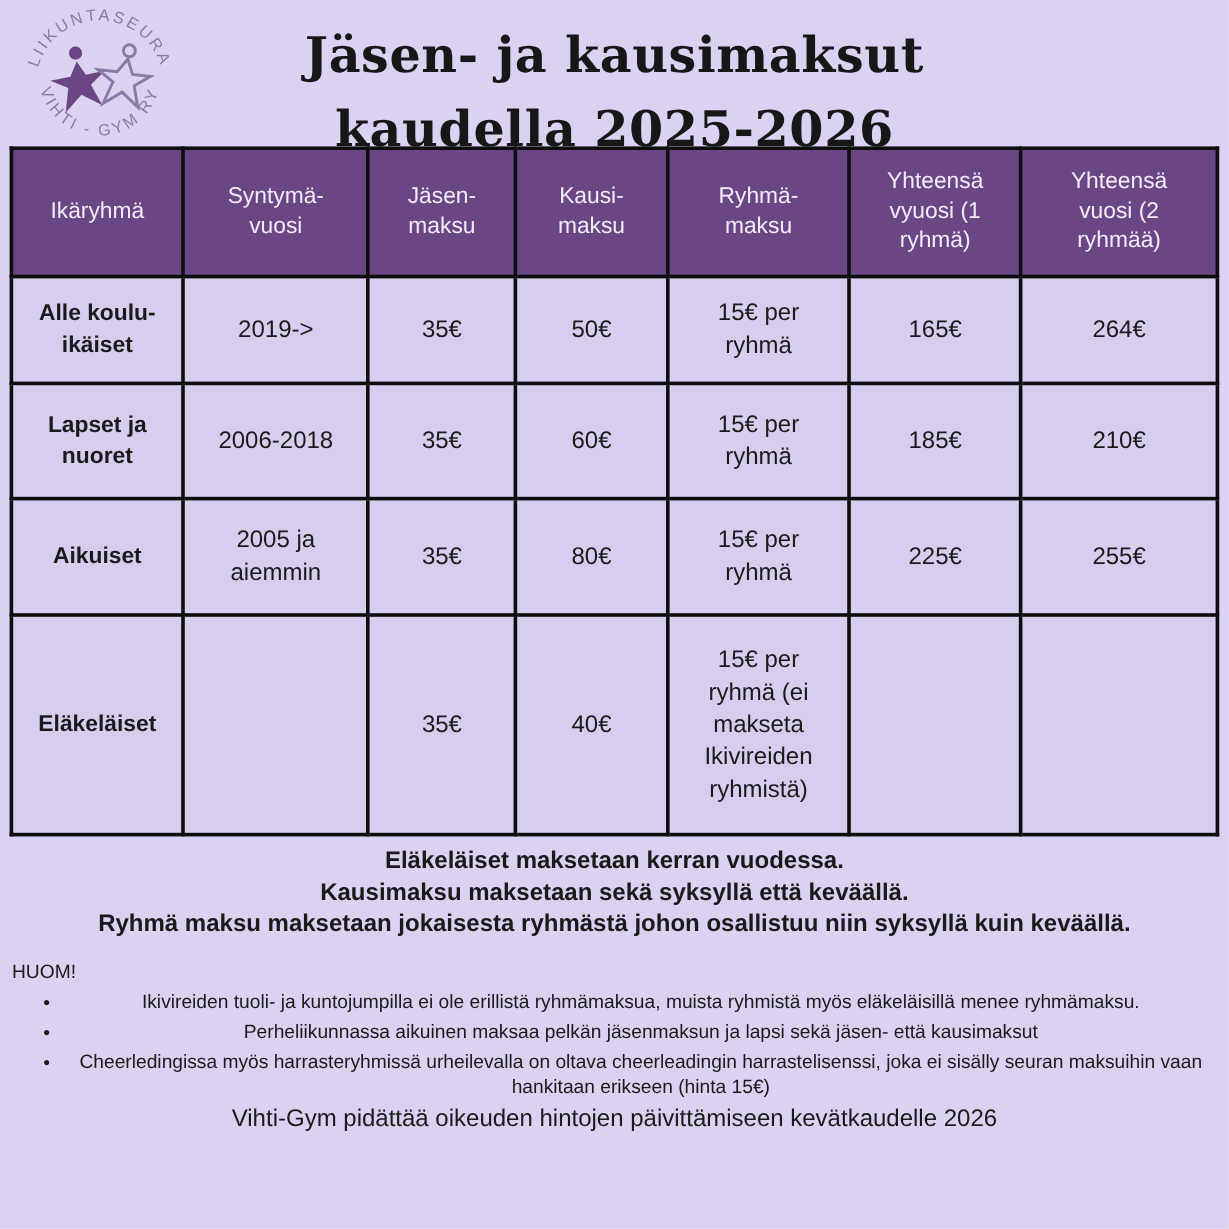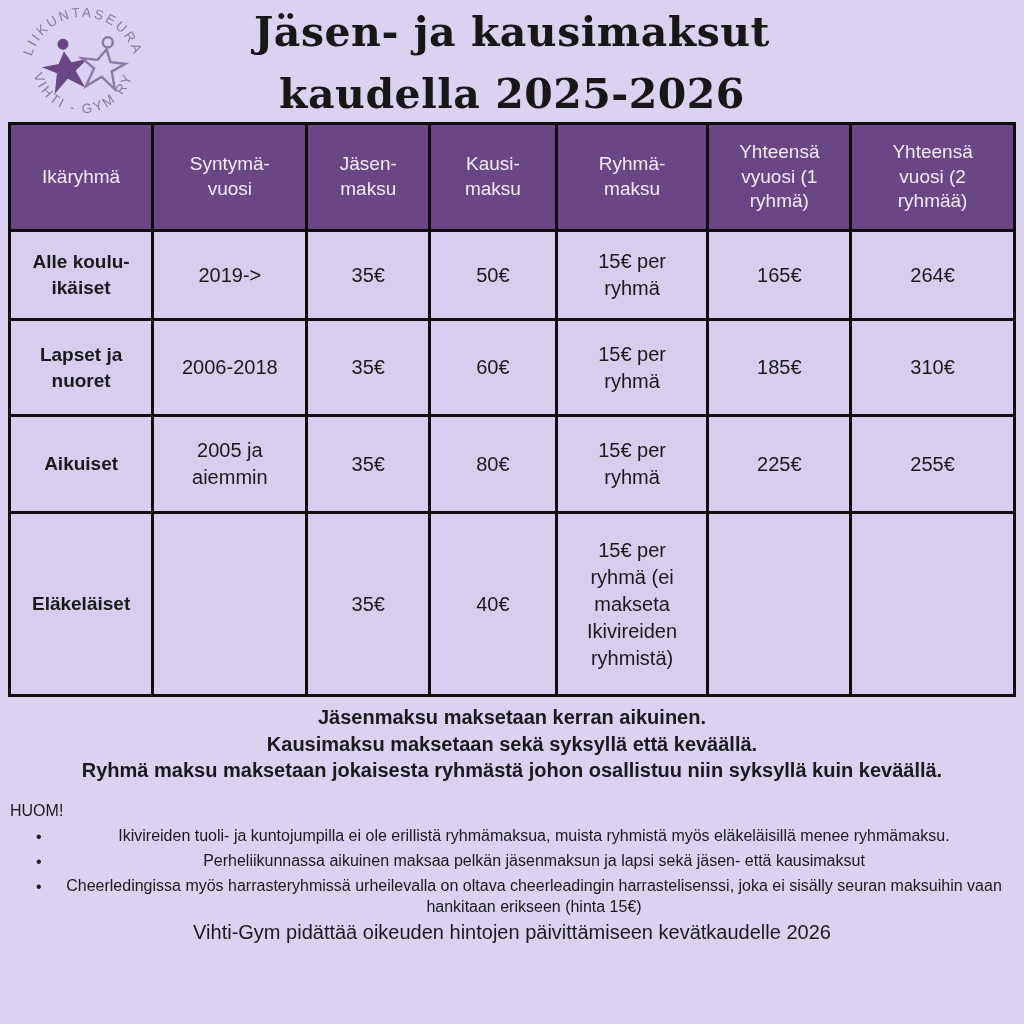--- a/index.html
+++ b/index.html
@@ -9,21 +9,21 @@
     background:#dbd2f2;
     font-family:"Liberation Sans",sans-serif;
     color:#1a1a1a;
     overflow:hidden;
   }
   
   .header{position:relative;height:122px;}
   .logo{position:absolute;left:8px;top:4px;width:150px;height:122px;}
   .logo-arc-text{fill:#8a7aa6;font-family:"Liberation Sans",sans-serif;font-size:13.5px;letter-spacing:2.5px;font-weight:500;}
   .titles{
-    text-align:center;padding-top:2px;
+    text-align:center;padding-top:16px;
     font-family:"DejaVu Serif","Liberation Serif",serif;
     font-weight:700;color:#171717;
   }
   .title-line{font-size:41px;line-height:1.5;letter-spacing:.5px;}
   
   table.fees{
     border-collapse:collapse;
     margin:0 8px;width:1008px;
     table-layout:fixed;
   }
@@ -140,21 +140,21 @@
     </tr>
     <tr class="r2">
       <td class="cell rowlabel">Lapset ja
 nuoret</td>
       <td class="cell">2006-2018</td>
       <td class="cell">35€</td>
       <td class="cell">60€</td>
       <td class="cell">15€ per
 ryhmä</td>
       <td class="cell">185€</td>
-      <td class="cell">310€</td>
+      <td class="cell">210€</td>
     </tr>
     <tr class="r3">
       <td class="cell rowlabel">Aikuiset</td>
       <td class="cell">2005 ja
 aiemmin</td>
       <td class="cell">35€</td>
       <td class="cell">80€</td>
       <td class="cell">15€ per
 ryhmä</td>
       <td class="cell">225€</td>
@@ -170,21 +170,21 @@
 makseta
 Ikivireiden
 ryhmistä)</td>
       <td class="cell"></td>
       <td class="cell"></td>
     </tr>
   </tbody>
     </table>
 
   <div class="notes">
-    <div>Jäsenmaksu maksetaan kerran aikuinen.</div>
+    <div>Eläkeläiset maksetaan kerran vuodessa.</div>
     <div>Kausimaksu maksetaan sekä syksyllä että keväällä.</div>
     <div>Ryhmä maksu maksetaan jokaisesta ryhmästä johon osallistuu niin syksyllä kuin keväällä.</div>
   </div>
 
   <div class="huom">
     <p class="huom-label">HUOM!</p>
     <ul class="huom-list">
       <li>Ikivireiden tuoli- ja kuntojumpilla ei ole erillistä ryhmämaksua, muista ryhmistä myös eläkeläisillä menee ryhmämaksu.</li>
       <li>Perheliikunnassa aikuinen maksaa pelkän jäsenmaksun ja lapsi sekä jäsen- että kausimaksut</li>
       <li>Cheerledingissa myös harrasteryhmissä urheilevalla on oltava cheerleadingin harrastelisenssi, joka ei sisälly seuran maksuihin vaan hankitaan erikseen (hinta 15€)</li>

